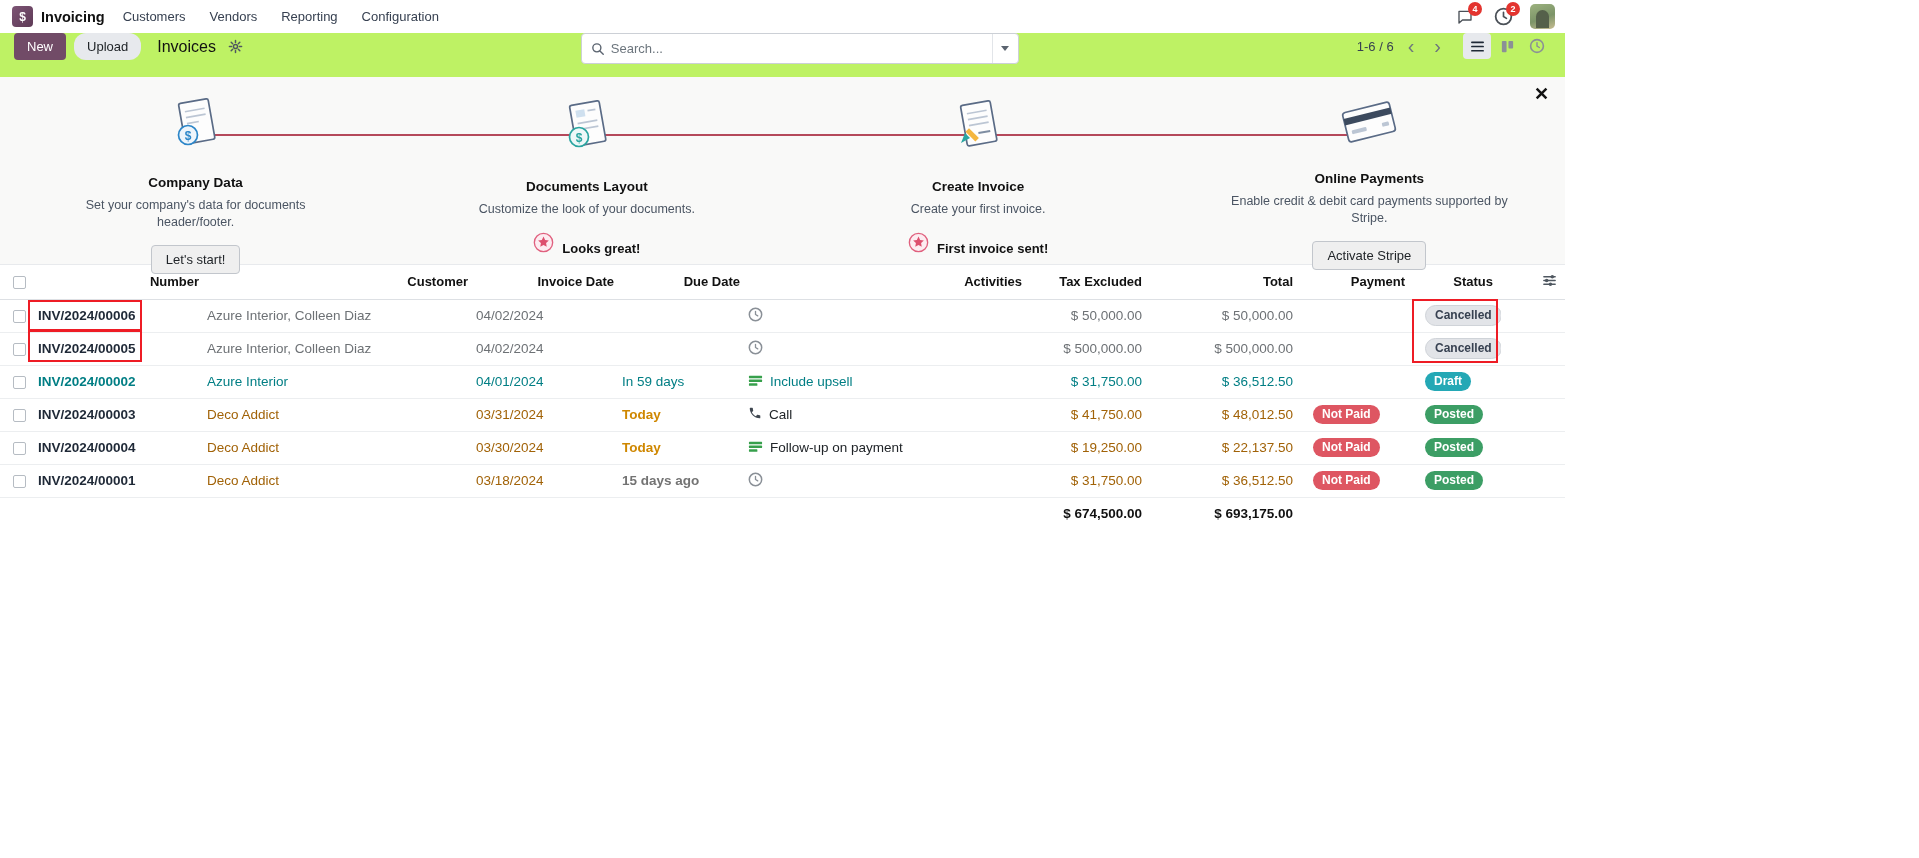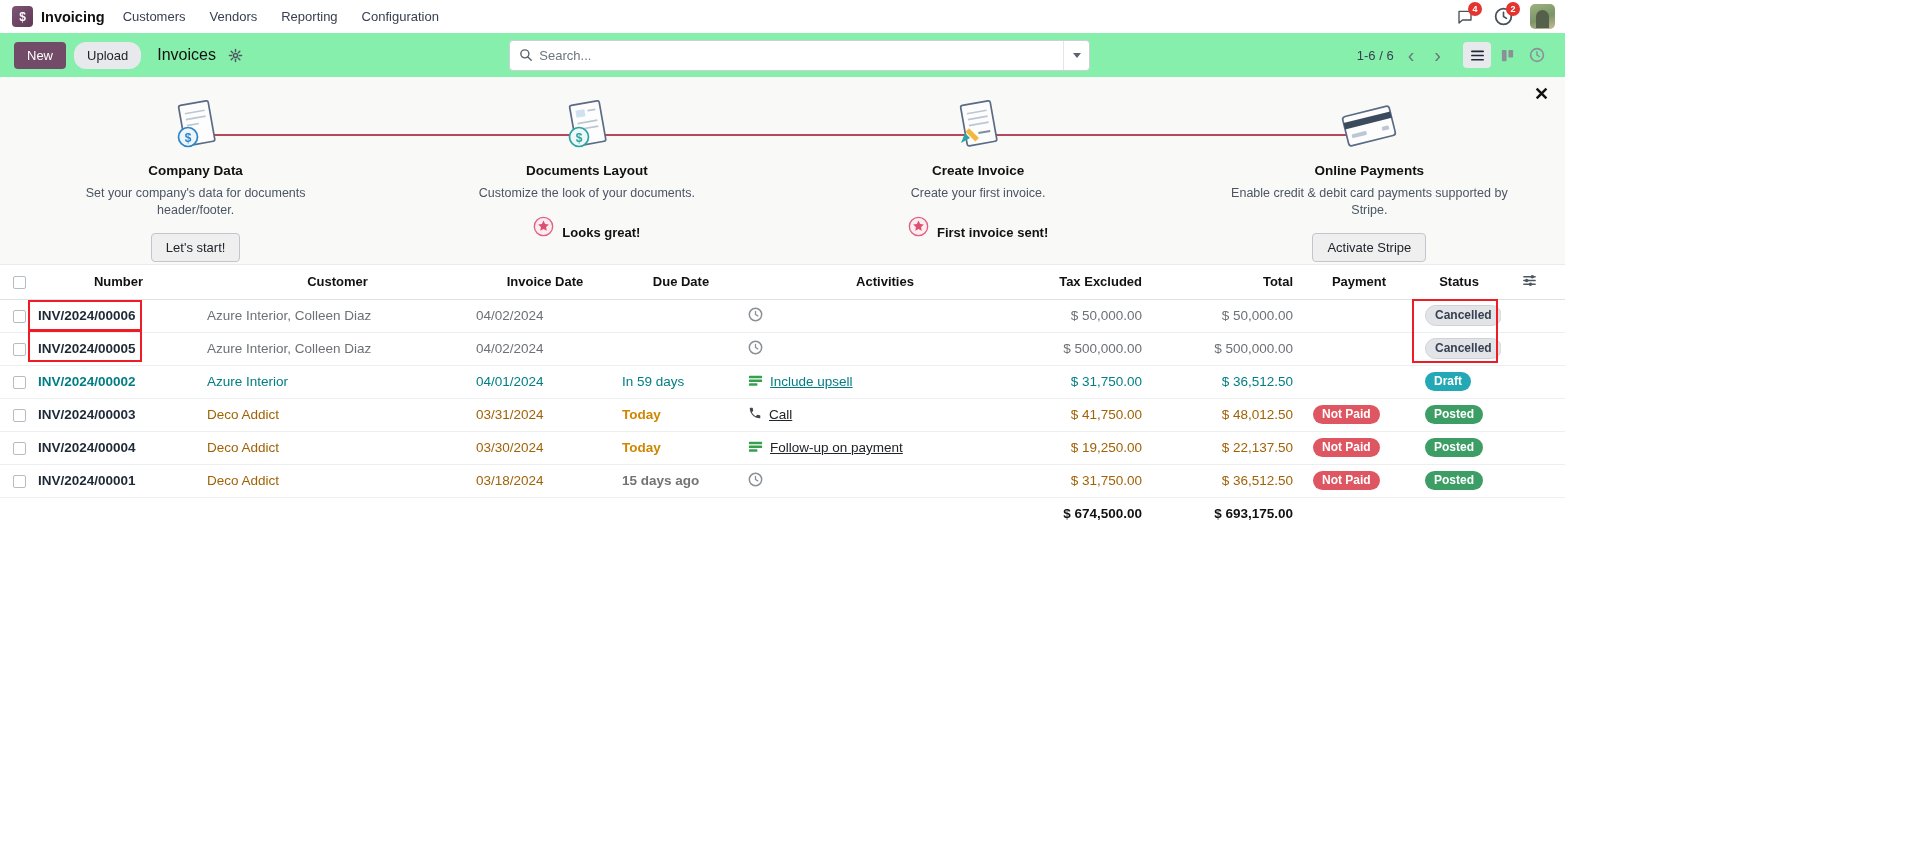--- a/index.html
+++ b/index.html
@@ -19,73 +19,73 @@
   .app-name { font-weight:bold; font-size:14.5px; color:#111; }
   .topnav { display:flex; align-items:center; gap:24px; }
   .topnav .menu-item { font-size:13px; color:#374151; cursor:pointer; }
   .topbar-right { display:flex; align-items:center; gap:16px; }
   .systray-icon { position:relative; width:22px; height:22px; display:flex; align-items:center; justify-content:center; cursor:pointer; }
   .systray-badge { position:absolute; top:-4px; right:-6px; min-width:14px; height:14px; padding:0 3px; border-radius:8px; background:#e3342f; color:#fff; font-size:9px; font-weight:bold; display:flex; align-items:center; justify-content:center; }
   .avatar { width:25px; height:25px; border-radius:5px; background:linear-gradient(160deg,#9db27f 0%,#7c9468 55%,#c8bd92 100%); position:relative; overflow:hidden; cursor:pointer; }
   .avatar::after { content:""; position:absolute; left:6px; top:6px; width:13px; height:18px; border-radius:7px 7px 0 0; background:#55604a; }
 
   
-  .control-panel { display:flex; align-items:center; height:44px; padding:0 14px; background:#86efac; }
+  .control-panel { display:flex; align-items:flex-start; height:44px; padding:0 14px; background:#bef264; }
   .cp-left { display:flex; align-items:center; gap:8px; flex:0 0 auto; }
   .btn { font-family:inherit; font-size:13px; border:none; border-radius:4px; padding:6px 13px; cursor:pointer; }
   .btn-primary { background:#714B67; color:#fff; }
   .btn-light { background:#e7e9ed; color:#212529;border-radius:12px; }
   .breadcrumb-title { font-size:16px; color:#111; margin-left:8px; }
   .gear-btn { background:none; border:none; cursor:pointer; margin-left:4px; display:flex; align-items:center; }
   .cp-center { flex:1 1 auto; display:flex; justify-content:center; }
-  .searchbar { display:flex; align-items:center; width:581px; height:31px; border:1px solid #ccd0d6; border-radius:4px; background:#fff; }
+  .searchbar { display:flex; align-items:center; width:438px; height:31px; border:1px solid #ccd0d6; border-radius:4px; background:#fff; }
   .searchbar .mag { flex:0 0 auto; display:flex; align-items:center; padding:0 6px 0 9px; }
   .searchbar input { flex:1 1 auto; border:none; outline:none; font-family:inherit; font-size:13px; color:#374151; background:transparent; }
   .searchbar input::placeholder { color:#6c757d; }
   .search-caret { flex:0 0 auto; width:26px; height:100%; border-left:1px solid #e2e5e9; display:flex; align-items:center; justify-content:center; cursor:pointer; }
   .caret-down { width:0; height:0; border-left:4px solid transparent; border-right:4px solid transparent; border-top:5px solid #5b6470; }
   .cp-right { flex:0 0 auto; display:flex; align-items:center; gap:8px; }
   .pager-range { font-size:13px; color:#374151; }
   .pager-btn { background:none; border:none; font-size:20px; line-height:1; color:#6c757d; cursor:pointer; padding:0 6px; }
   .view-switcher { display:flex; align-items:center; gap:2px; margin-left:8px; }
   .vs-btn { width:28px; height:26px; display:flex; align-items:center; justify-content:center; border-radius:4px; background:none; border:none; cursor:pointer; }
   .vs-btn.active { background:#e7e9ed; }
 
   
   .onboarding { position:relative; height:188px; background:#f9f9f8; border-bottom:1px solid #e8eaed; }
   .ob-line { position:absolute; left:12.5%; width:75%; top:57px; height:2px; background:#b5495b; }
   .ob-close { position:absolute; top:8px; right:16px; font-size:18px; font-weight:bold; color:#111; background:none; border:none; cursor:pointer; line-height:1; }
   .ob-steps { display:flex; height:100%; }
   .ob-step { flex:1 1 25%; display:flex; flex-direction:column; align-items:center; padding-top:16px; position:relative; z-index:1; }
   .ob-ico { height:66px; display:flex; align-items:center; justify-content:center; }
-  .ob-title { font-weight:bold; font-size:13.5px; color:#111; margin-top:4px; }
+  .ob-title { font-weight:bold; font-size:13.5px; color:#111; margin-top:20px; }
   .ob-desc { font-size:12.5px; color:#4b5563; text-align:center; margin-top:7px; max-width:300px; line-height:1.35; }
   .ob-action { margin-top:14px; display:flex; align-items:flex-end; gap:8px; }
   .btn-onboard { background:#efefef; border:1px solid #c2c6cc; border-radius:4px; padding:6px 14px; font-size:13px; color:#212529; cursor:pointer; }
   .ob-done-label { font-size:13px; font-weight:bold; color:#111; }
 
   
   .list-view { background:#fff; }
   table.o-list { border-collapse:collapse; table-layout:fixed; width:1565px; font-size:13.5px; }
   col.c-check{width:38px} col.c-number{width:169px} col.c-customer{width:269px}
   col.c-idate{width:146px} col.c-due{width:126px} col.c-act{width:282px}
   col.c-tax{width:120px} col.c-total{width:151px} col.c-pay{width:112px}
   col.c-status{width:88px} col.c-extra{width:64px}
-  .o-list th { height:34px; text-align:center; font-size:13px; font-weight:bold; color:#111; border-bottom:1px solid #dde0e4; padding:0 8px 0 0; white-space:nowrap; }
+  .o-list th { height:34px; text-align:right; font-size:13px; font-weight:bold; color:#111; border-bottom:1px solid #dde0e4; padding:0 8px 0 0; white-space:nowrap; }
   .o-list td { height:33px; border-bottom:1px solid #eceef0; padding:0 8px 0 0; white-space:nowrap; overflow:hidden; }
   .o-list th.t-right, .o-list td.t-right { text-align:right; }
   .o-list th.t-padl, .o-list td.t-padl { padding-left:12px; }
   .o-list th.t-center, .o-list td.t-center { text-align:center; padding:0; }
   .o-list tbody tr { cursor:pointer;padding-left:24px; }
   .checkbox { display:inline-block; width:13px; height:13px; border:1px solid #b6bcc3; border-radius:2px; background:#fff; vertical-align:middle; }
   .num { font-weight:bold; color:#1f2937; }
   .cell-muted { color:#6d7175; }
   .cell-plain { color:#a16207; }
   .act-wrap { display:inline-flex; align-items:center; gap:7px; }
-  .act-label { color:#212529;text-decoration:underline; }
+  .act-label { color:#212529; }
   tr.row-draft td, tr.row-draft .num, tr.row-draft .act-label, tr.row-draft .cell-plain { color:#017E84 !important; }
   .due-warn { color:#cf8700; font-weight:bold; }
   .due-danger { color:#737373; font-weight:bold; }
   .badge { display:inline-block; border-radius:11px; padding:3px 9px; font-size:12px; font-weight:bold; line-height:1.1; }
   .b-cancelled { background:#e2e4e8; color:#374151; border:1px solid #cfd3d8; }
   .b-draft { background:#24a8b5; color:#fff; }
   .b-posted { background:#3c9e65; color:#fff; }
   .b-notpaid { background:#de5662; color:#fff; }
   .o-list tfoot td { height:33px; border-bottom:none; font-weight:bold; color:#111; }
   .hdr-extra { text-align:right; padding-right:12px; }

